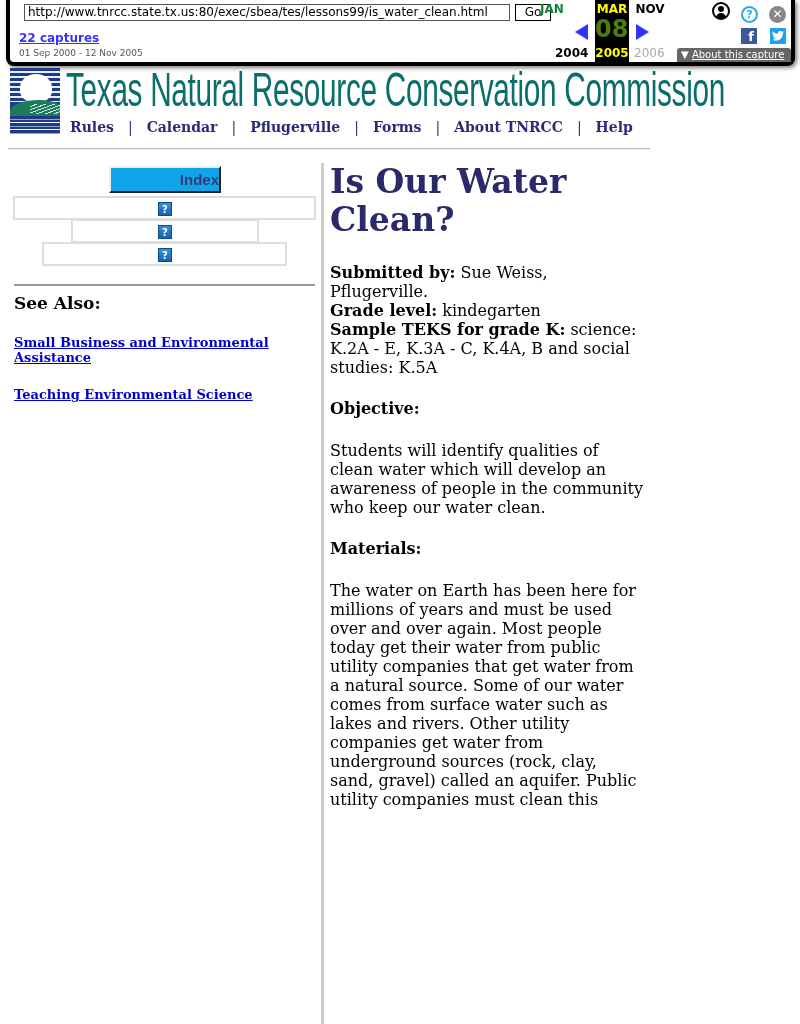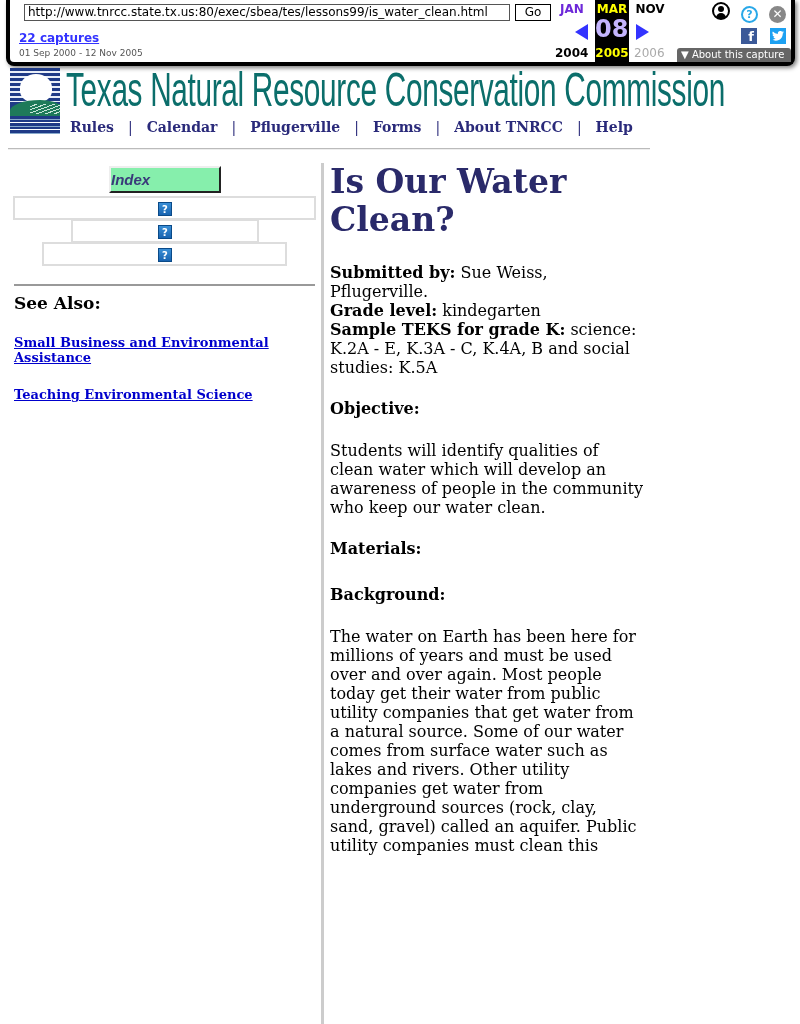--- a/index.html
+++ b/index.html
@@ -22,62 +22,62 @@
   }
   .wb-go {
     position: absolute; left: 505px; top: 4px; width: 36px; height: 17px;
     border: 1px solid #000; background: #fff; font-size: 12px; line-height: 15px;
     text-align: center; font-family: "DejaVu Sans", sans-serif;
   }
   .wb-captures { position: absolute; left: 9px; top: 31px; font-size: 12px; font-weight: bold; color: #33f; text-decoration: underline; }
   .wb-range { position: absolute; left: 9px; top: 48px; font-size: 9px; color: #555; }
 
   .wb-month { position: absolute; top: 2px; font-size: 12px; font-weight: bold; text-align: center; width: 36px; }
-  .wb-month.prev { left: 544px; color: #6d28d9; }
+  .wb-month.prev { left: 524px; color: #15803d; }
   .wb-month.next { left: 622px; color: #000; }
   .wb-cur { position: absolute; left: 585px; top: 0; width: 34px; height: 62px; background: #000; }
   .wb-cur .m { position: absolute; top: 2px; left: 0; width: 34px; text-align: center; font-size: 12px; font-weight: bold; color: #ff0; }
-  .wb-cur .d { position: absolute; top: 15px; left: 0; width: 24px; text-align: center; font-size: 24px; font-weight: bold; color: #c4b5fd; line-height: 28px; }
+  .wb-cur .d { position: absolute; top: 15px; left: 0; width: 24px; text-align: center; font-size: 24px; font-weight: bold; color: #4d7c0f; line-height: 28px; }
   .wb-cur .y { position: absolute; top: 46px; left: 0; width: 34px; text-align: center; font-size: 12px; font-weight: bold; color: #ff0; }
   .wb-arrow { position: absolute; top: 24px; width: 0; height: 0; border-top: 8px solid transparent; border-bottom: 8px solid transparent; }
   .wb-arrow.left { left: 565px; border-right: 13px solid #33f; }
   .wb-arrow.right { left: 626px; border-left: 13px solid #33f; }
   .wb-year { position: absolute; top: 46px; font-size: 12px; }
   .wb-year.prev { left: 545px; font-weight: bold; color: #000; }
   .wb-year.next { left: 624px; color: #aaa; }
 
   .wb-icon { position: absolute; }
   .wb-user { left: 702px; top: 2px; width: 18px; height: 18px; border-radius: 50%; border: 2px solid #000; background: #fff; }
   .wb-user::before { content: ""; position: absolute; left: 4px; top: 2px; width: 6px; height: 6px; border-radius: 50%; background: #000; }
   .wb-user::after { content: ""; position: absolute; left: 2px; top: 9px; width: 10px; height: 5px; border-radius: 5px 5px 0 0; background: #000; }
   .wb-help { left: 731px; top: 6px; width: 17px; height: 17px; border-radius: 50%; border: 2px solid #29a8e8; color: #29a8e8; font-size: 11px; font-weight: bold; text-align: center; line-height: 13px; }
   .wb-close { left: 759px; top: 6px; width: 17px; height: 17px; border-radius: 50%; background: #888; color: #fff; font-size: 12px; font-weight: bold; text-align: center; line-height: 17px; }
   .wb-fb { left: 731px; top: 28px; width: 16px; height: 16px; background: #3b5998; color: #fff; font-size: 13px; font-weight: bold; text-align: right; padding-right: 3px; line-height: 18px; }
   .wb-tw { left: 760px; top: 28px; width: 16px; height: 16px; background: #1da1f2; color: #fff; font-size: 10px; text-align: center; line-height: 16px; }
   .wb-about { position: absolute; left: 667px; top: 48px; width: 114px; height: 14px; background: #666; color: #fff; font-size: 10px; line-height: 14px; border-radius: 3px 3px 0 0; padding-left: 4px; white-space: nowrap; }
-  .wb-about .u { }
+  .wb-about .u { text-decoration: underline; }
 
   
   .logo { position: absolute; left: 10px; top: 68px; width: 50px; height: 66px; background: #1f3a86; overflow: hidden; }
   .logo .stripes { position: absolute; left: 0; top: 0; width: 50px; height: 34px;
     background: repeating-linear-gradient(#1f3a86 0 3px, #e8eef8 3px 5px); }
   .logo .tree { position: absolute; left: 10px; top: 6px; width: 32px; height: 28px; background: #fff; border-radius: 50% 50% 40% 40%; }
   .logo .hill { position: absolute; left: 0; top: 32px; width: 50px; height: 18px; background: #1e7a5a; border-radius: 60% 40% 0 0; }
   .logo .hill2 { position: absolute; left: 20px; top: 36px; width: 30px; height: 10px; background: repeating-linear-gradient(160deg, #1e7a5a 0 2px, #c9e6da 2px 3px); }
   .logo .water { position: absolute; left: 0; top: 48px; width: 50px; height: 18px;
     background: repeating-linear-gradient(#1f3a86 0 3px, #8ac 3px 4px, #1f3a86 4px 6px, #fff 6px 7px); }
 
   .site-title { position: absolute; left: 66px; top: 64px; font-family: "Liberation Sans", sans-serif; font-size: 48px; color: #0b6e6b; transform: scaleX(0.62); transform-origin: left top; white-space: nowrap; letter-spacing: -0.5px; line-height: 52px; font-weight: normal; }
   .site-nav { position: absolute; left: 70px; top: 119px; font-family: "DejaVu Serif", serif; font-weight: bold; font-size: 14px; color: #2a2a7a; white-space: nowrap; }
   .site-nav .item { color: #2a2a7a; text-decoration: none; text-align: center; }
   .site-nav .sep { color: #2a2a7a; margin: 0 14px; font-weight: normal; }
   .hr-top { position: absolute; left: 8px; top: 148px; width: 642px; height: 2px; background: #bbb; border-bottom: 1px solid #eee; }
 
   
-  .index-btn { position: absolute; left: 109px; top: 166px; width: 112px; height: 27px; background: #86efac; border: 2px solid; border-color: #eee #222 #222 #eee; font-family: "Liberation Sans", sans-serif; font-weight: bold; font-size: 15px; color: #3a3a7a; text-align: left; line-height: 23px; font-style: italic; }
+  .index-btn { position: absolute; left: 109px; top: 166px; width: 112px; height: 27px; background: #0ea5e9; border: 2px solid; border-color: #eee #222 #222 #eee; font-family: "Liberation Sans", sans-serif; font-weight: bold; font-size: 15px; color: #3a3a7a; text-align: right; line-height: 23px; }
   .qbox { position: absolute; height: 24px; border: 2px solid #ddd; background: #fff; }
   .qicon { position: absolute; top: 4px; width: 14px; height: 14px; background: linear-gradient(#3a8fd6, #1763b0); color: #fff; font-family: "DejaVu Sans", sans-serif; font-size: 10px; font-weight: bold; text-align: center; line-height: 14px; border: 1px solid #0a4a88; }
   .hr-left { position: absolute; left: 14px; top: 284px; width: 301px; height: 2px; background: #999; }
   .see-also { position: absolute; left: 14px; top: 293px; font-size: 17px; font-weight: bold; margin: 0; }
   .link { position: absolute; left: 14px; font-size: 13px; font-weight: bold; color: #0000cc; text-decoration: underline; line-height: 15px; width: 290px; }
   .vr { position: absolute; left: 321px; top: 163px; width: 3px; height: 870px; background: #ccc; }
 
   
   .main { position: absolute; left: 330px; top: 163px; width: 315px; font-size: 16px; line-height: 19px; }
   .main h1 { color: #2a2a6a; font-size: 33px; line-height: 38px; margin: 0 0 24px 0; font-weight: bold; }
@@ -159,15 +159,14 @@
     <b>Submitted by:</b>
     <span>Sue Weiss, Pflugerville.</span><br>
     <b>Grade level:</b>
     <span>kindegarten</span><br>
     <b>Sample TEKS for grade K:</b>
     <span>science: K.2A - E, K.3A - C, K.4A, B and social studies: K.5A</span>
   </p>
   <h2>Objective:</h2>
   <p>Students will identify qualities of clean water which will develop an awareness of people in the community who keep our water clean.</p>
   <h2>Materials:</h2>
-  <h2>Background:</h2>
   <p>The water on Earth has been here for millions of years and must be used over and over again. Most people today get their water from public utility companies that get water from a natural source. Some of our water comes from surface water such as lakes and rivers. Other utility companies get water from underground sources (rock, clay, sand, gravel) called an aquifer. Public utility companies must clean this</p>
 </div>
 
 </body></html>

